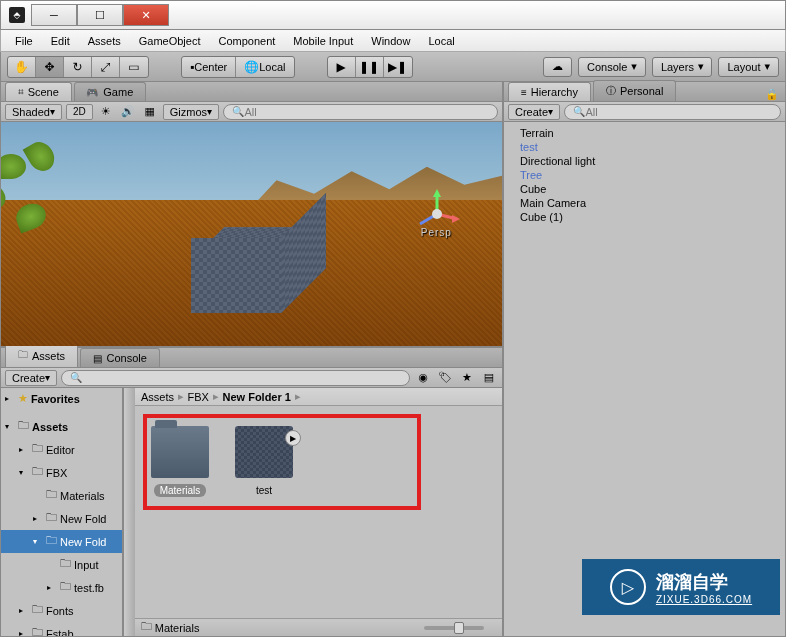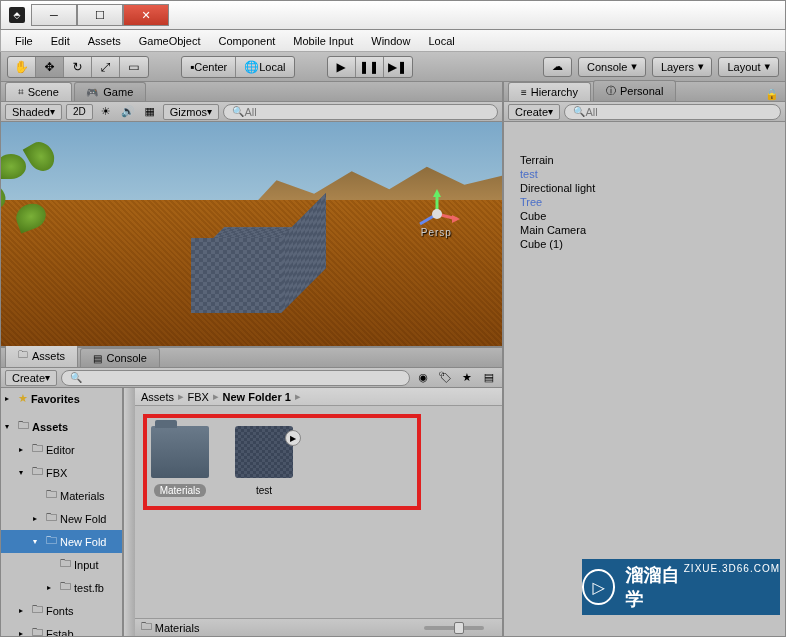--- a/index.html
+++ b/index.html
@@ -78,31 +78,31 @@
 .cube-icon { background: #4a5568; background-image: repeating-conic-gradient(#3a4558 0 90deg, #4a5568 90deg 180deg); background-size: 6px 6px; position: relative; }
 .play-badge { position: absolute; top: 4px; right: -8px; width: 16px; height: 16px; background: #ddd; border: 1px solid #888; border-radius: 50%; display: flex; align-items: center; justify-content: center; font-size: 8px; }
 .asset-label { font-size: 10px; padding: 1px 6px; border-radius: 6px; }
 .asset-label.selected { background: #888; color: #fff; }
 .proj-footer { height: 18px; background: linear-gradient(#c8c8c8,#b8b8b8); border-top: 1px solid #999; display: flex; align-items: center; padding: 0 6px; font-size: 10px; }
 .slider { width: 60px; height: 4px; background: #999; border-radius: 2px; position: relative; margin-left: auto; margin-right: 12px; }
 .slider-thumb { position: absolute; top: -4px; left: 30px; width: 10px; height: 12px; background: #ddd; border: 1px solid #777; border-radius: 2px; }
 
 
 .hier-toolbar { height: 20px; background: linear-gradient(#c8c8c8,#b5b5b5); display: flex; align-items: center; padding: 0 4px; gap: 4px; border-bottom: 1px solid #888; }
-.hier-list { flex: 1; padding: 4px 0; overflow-y: auto; margin-top: 27px; }
+.hier-list { flex: 1; padding: 4px 0; overflow-y: auto; }
 .hier-item { padding: 1px 16px; cursor: pointer; font-size: 11px; }
 .hier-item.link { color: #4a6ec8; }
 .hier-item.expandable::before { content: '▸'; position: absolute; margin-left: -12px; font-size: 9px; color: #666; }
 
 
 .watermark { position: absolute; bottom: 22px; right: 6px; width: 198px; height: 56px; background: #1a5a8a; display: flex; align-items: center; justify-content: center; gap: 10px; color: #fff; }
 .wm-icon { width: 36px; height: 36px; border: 2px solid #fff; border-radius: 50%; display: flex; align-items: center; justify-content: center; font-size: 16px; }
-.wm-text { display: flex; flex-direction: row; }
+.wm-text { display: flex; flex-direction: column; }
 .wm-text span:first-child { font-size: 18px; font-weight: bold; }
-.wm-text span:last-child { font-size: 10px; letter-spacing: 1px; }
+.wm-text span:last-child { font-size: 10px; letter-spacing: 1px; text-decoration: underline; }
 
 .lock-icon { margin-left: auto; padding: 0 6px; cursor: pointer; }
 .scroll-v { width: 12px; background: linear-gradient(90deg,#ccc,#aaa); border-left: 1px solid #888; }
 </style>
 </head>
 <body>
 
 <div class="titlebar">
   <div class="titlebar-icon">⬘</div>
   <div class="win-buttons">

